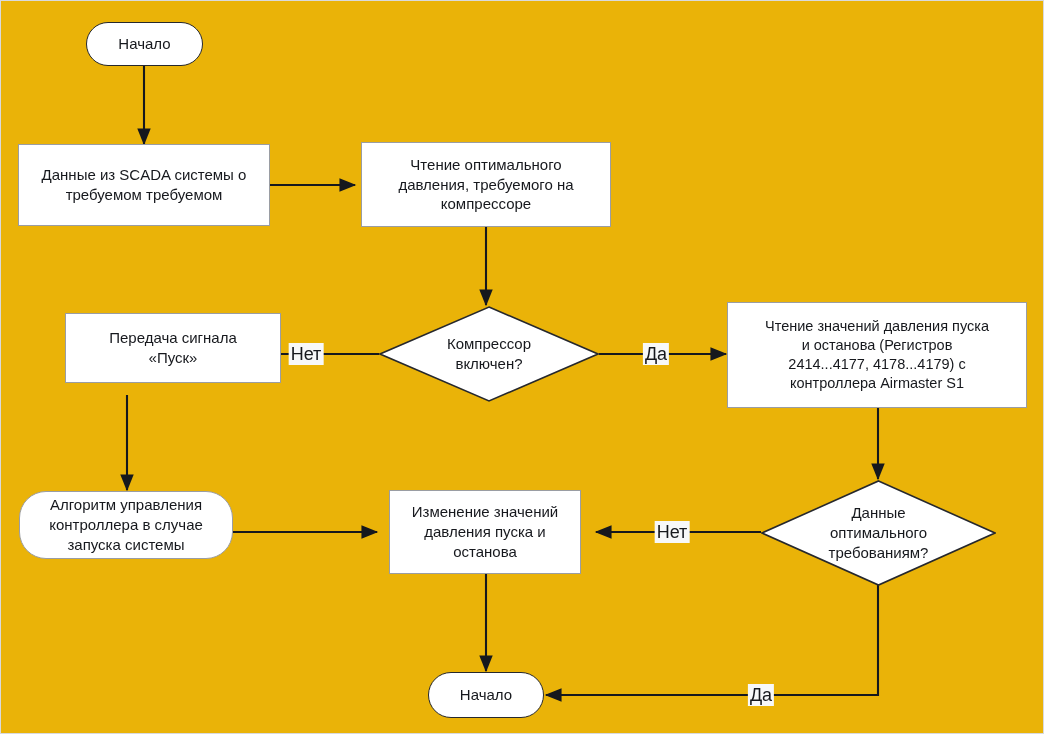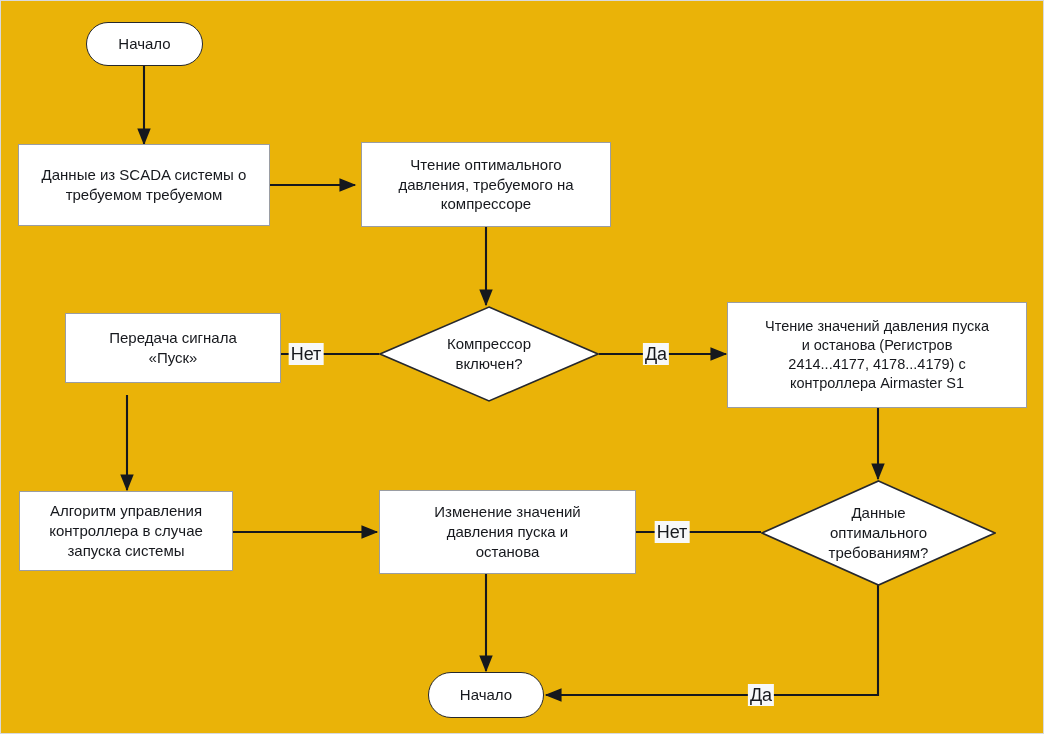--- a/index.html
+++ b/index.html
@@ -142,27 +142,27 @@
 «Пуск»</span>
   </div>
 
   <div class="node process" style="left:726px; top:301px; width:300px; height:106px; font-size:14.5px;">
     <span>Чтение значений давления пуска
 и останова (Регистров
 2414...4177, 4178...4179) с
 контроллера Airmaster S1</span>
   </div>
 
-  <div class="node process" style="left:18px; top:490px; width:214px; height:80px;">
+  <div class="node process" style="left:18px; top:490px; width:214px; height:68px;border-radius:27px;">
     <span>Алгоритм управления
 контроллера в случае
 запуска системы</span>
   </div>
 
-  <div class="node process" style="left:378px; top:489px; width:257px; height:84px;">
+  <div class="node process" style="left:388px; top:489px; width:192px; height:84px;">
     <span>Изменение значений
 давления пуска и
 останова</span>
   </div>
 
   <div class="node decision" style="left:760px; top:479px; width:235px; height:106px;">
     <svg viewBox="0 0 235 106" preserveAspectRatio="none">
       <polygon points="117.5,1 234,53 117.5,105 1,53" fill="#ffffff" stroke="#26282d" stroke-width="1.6" vector-effect="non-scaling-stroke"></polygon>
     </svg>
     <span class="dtext">Данные

